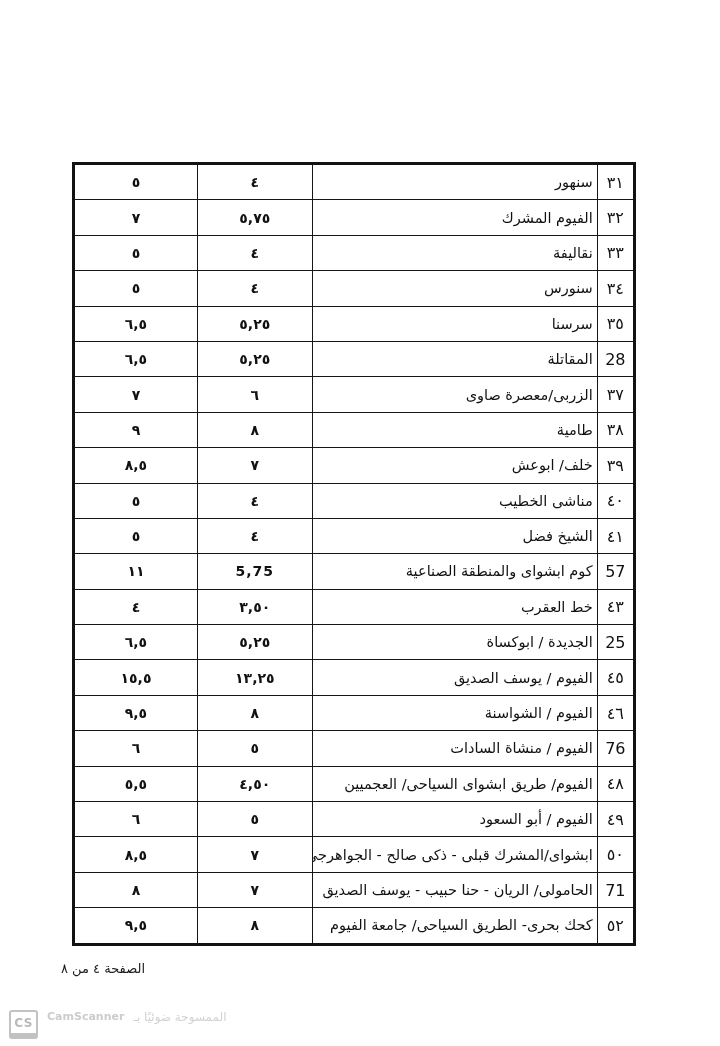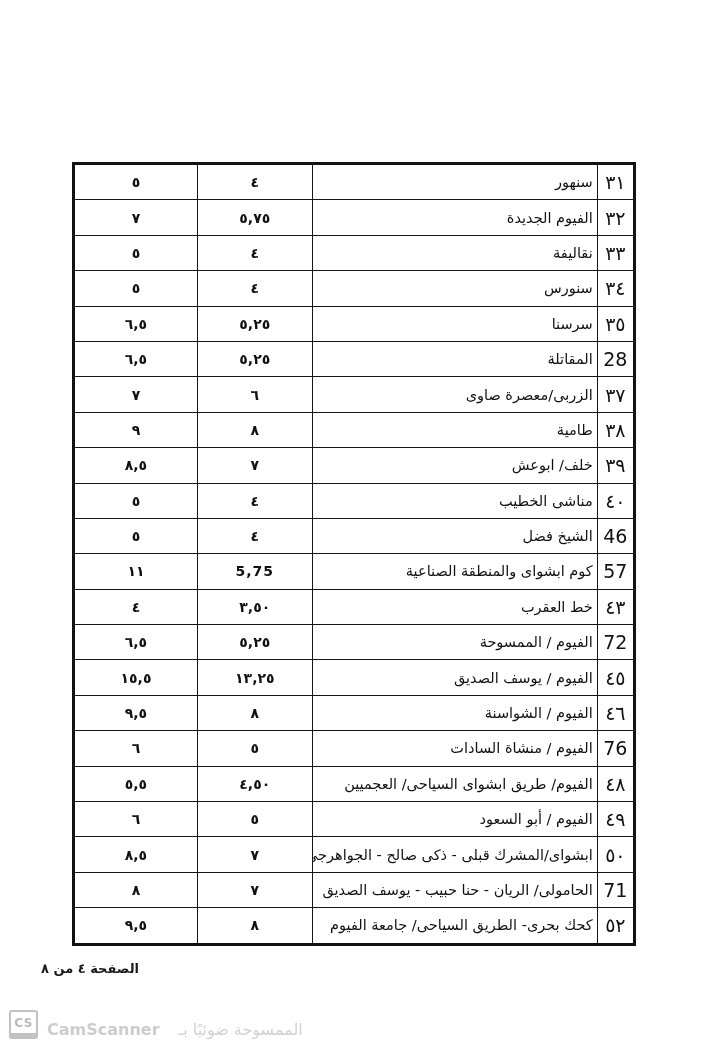--- a/index.html
+++ b/index.html
@@ -41,81 +41,80 @@
   }
   table.fare-table td {
     border: 1.4px solid #161616;
     vertical-align: middle;
     overflow: hidden;
     white-space: nowrap;
     height: 34.4px;
   }
   td.cell-no {
     text-align: center;
-    font-size: 19px;
+    font-size: 16px;
     font-weight: 400;
     padding: 0;
   }
   td.cell-name {
     text-align: right;
     font-size: 14.5px;
     font-weight: 400;
     padding: 0 4px 0 2px;
   }
   td.cell-val {
     text-align: center;
     font-size: 14px;
     font-weight: 700;
     letter-spacing: 1px;
     padding: 0;
   }
   
   .page-footer {
     position: absolute;
-    left: 41px;
+    left: 61px;
     top: 961px;
     direction: rtl;
     font-size: 13px;
-    font-weight: 700;
+    font-weight: 400;
     color: #1a1a1a;
   }
   
   .watermark {
     position: absolute;
     left: 9px;
     top: 1010px;
     display: flex;
-    align-items: flex-end;
+    align-items: flex-start;
     gap: 9px;
     color: #c9c9c9;
   }
   .cs-logo {
     width: 25px;
     height: 21px;
     border: 2px solid #c2c2c2;
     border-bottom-width: 6px;
     border-radius: 3px;
     display: flex;
     align-items: center;
     justify-content: center;
     font-size: 12px;
     font-weight: 700;
     color: #b9b9b9;
     letter-spacing: 0.5px;
   }
   .wm-brand {
-    font-size: 16px;
+    font-size: 11px;
     font-weight: 700;
     color: #cccccc;
   }
   .wm-arabic {
     direction: rtl;
-    font-size: 16px;
+    font-size: 12px;
     color: #d2d2d2;
-    margin-left: 10px;
   }
 </style>
 </head>
 <body>
 
 <div class="scan-page">
 
   <div class="fare-table-wrap">
     <table class="fare-table" dir="rtl">
       <colgroup>
@@ -127,21 +126,21 @@
       <tbody>
   <tr>
     <td class="cell-no">٣١</td>
     <td class="cell-name">سنهور</td>
     <td class="cell-val">٤</td>
     <td class="cell-val">٥</td>
   </tr>
 
   <tr>
     <td class="cell-no">٣٢</td>
-    <td class="cell-name">الفيوم الجديدة</td>
+    <td class="cell-name">الفيوم المشرك</td>
     <td class="cell-val">٥,٧٥</td>
     <td class="cell-val">٧</td>
   </tr>
 
   <tr>
     <td class="cell-no">٣٣</td>
     <td class="cell-name">نقاليفة</td>
     <td class="cell-val">٤</td>
     <td class="cell-val">٥</td>
   </tr>
@@ -189,43 +188,43 @@
   </tr>
 
   <tr>
     <td class="cell-no">٤٠</td>
     <td class="cell-name">مناشى الخطيب</td>
     <td class="cell-val">٤</td>
     <td class="cell-val">٥</td>
   </tr>
 
   <tr>
-    <td class="cell-no">46</td>
+    <td class="cell-no">٤١</td>
     <td class="cell-name">الشيخ فضل</td>
     <td class="cell-val">٤</td>
     <td class="cell-val">٥</td>
   </tr>
 
   <tr>
     <td class="cell-no">57</td>
     <td class="cell-name">كوم ابشواى والمنطقة الصناعية</td>
     <td class="cell-val">5,75</td>
     <td class="cell-val">١١</td>
   </tr>
 
   <tr>
     <td class="cell-no">٤٣</td>
     <td class="cell-name">خط العقرب</td>
     <td class="cell-val">٣,٥٠</td>
     <td class="cell-val">٤</td>
   </tr>
 
   <tr>
-    <td class="cell-no">72</td>
-    <td class="cell-name">الفيوم / الممسوحة</td>
+    <td class="cell-no">25</td>
+    <td class="cell-name">الجديدة / ابوكساة</td>
     <td class="cell-val">٥,٢٥</td>
     <td class="cell-val">٦,٥</td>
   </tr>
 
   <tr>
     <td class="cell-no">٤٥</td>
     <td class="cell-name">الفيوم / يوسف الصديق</td>
     <td class="cell-val">١٣,٢٥</td>
     <td class="cell-val">١٥,٥</td>
   </tr>

